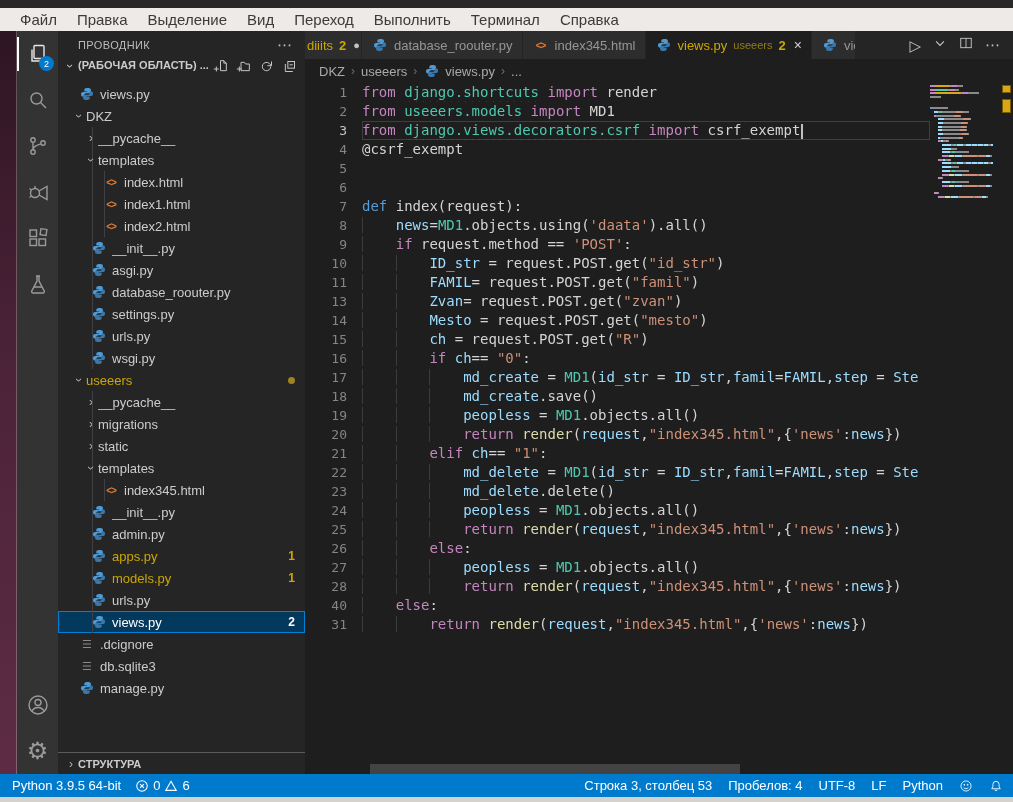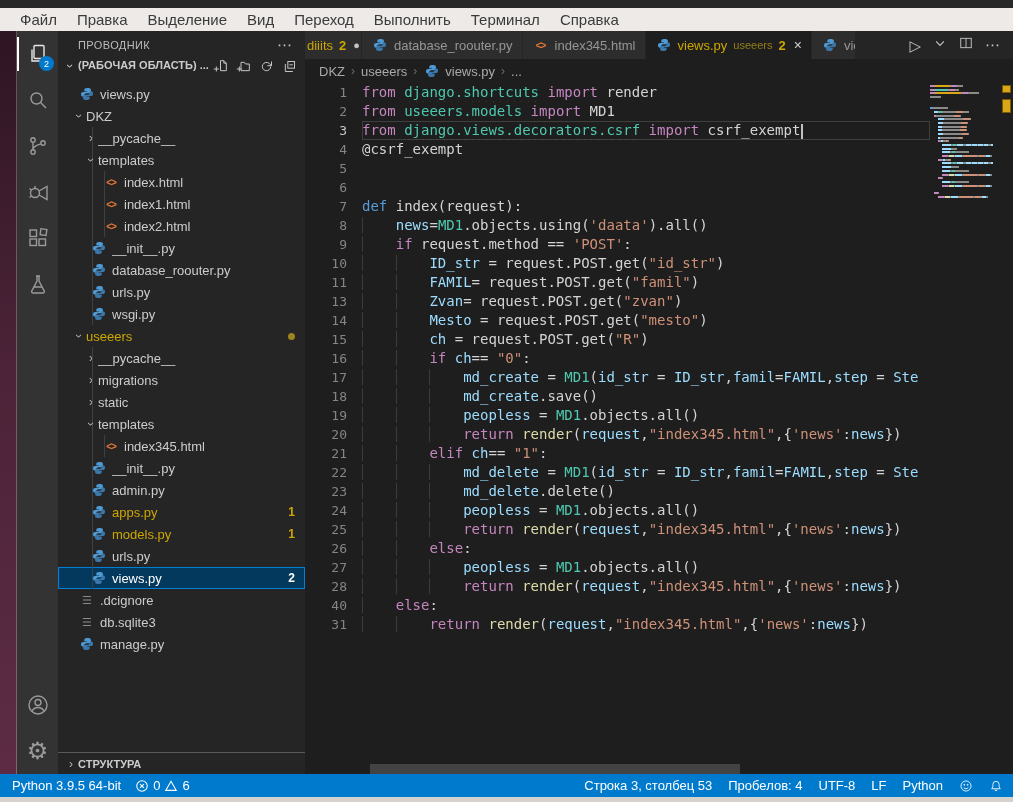--- a/index.html
+++ b/index.html
@@ -289,21 +289,43 @@
           </div>
           <div class="trow">
             <span class="guide" style="left:34px"></span>
             <span style="width:32px;flex:none"></span>
             <span class="t-icon">
               <svg viewBox="0 0 16 16">
                 <path fill="#4e9ad4" d="M7.9 1.2c-2 0-3 .9-3 2.2v1.7h3.2v.6H3.5c-1.3 0-2.4 1-2.4 2.7s1.1 2.7 2.4 2.7h1.4V9.5c0-1.3 1.1-2.4 2.4-2.4h3.2c1.1 0 2-.9 2-2V3.4c0-1.3-1.2-2.2-2.7-2.2z"></path>
                 <path fill="#3a77aa" d="M8.1 14.8c2 0 3-.9 3-2.2v-1.7H7.9v-.6h4.6c1.3 0 2.4-1 2.4-2.7S13.8 4.9 12.5 4.9h-1.4v1.6c0 1.3-1.1 2.4-2.4 2.4H5.5c-1.1 0-2 .9-2 2v1.7c0 1.3 1.2 2.2 2.7 2.2z"></path>
               </svg>
             </span>
+            <span class="t-label">asgi.py</span>
+          </div>
+          <div class="trow">
+            <span class="guide" style="left:34px"></span>
+            <span style="width:32px;flex:none"></span>
+            <span class="t-icon">
+              <svg viewBox="0 0 16 16">
+                <path fill="#4e9ad4" d="M7.9 1.2c-2 0-3 .9-3 2.2v1.7h3.2v.6H3.5c-1.3 0-2.4 1-2.4 2.7s1.1 2.7 2.4 2.7h1.4V9.5c0-1.3 1.1-2.4 2.4-2.4h3.2c1.1 0 2-.9 2-2V3.4c0-1.3-1.2-2.2-2.7-2.2z"></path>
+                <path fill="#3a77aa" d="M8.1 14.8c2 0 3-.9 3-2.2v-1.7H7.9v-.6h4.6c1.3 0 2.4-1 2.4-2.7S13.8 4.9 12.5 4.9h-1.4v1.6c0 1.3-1.1 2.4-2.4 2.4H5.5c-1.1 0-2 .9-2 2v1.7c0 1.3 1.2 2.2 2.7 2.2z"></path>
+              </svg>
+            </span>
             <span class="t-label">database_roouter.py</span>
+          </div>
+          <div class="trow">
+            <span class="guide" style="left:34px"></span>
+            <span style="width:32px;flex:none"></span>
+            <span class="t-icon">
+              <svg viewBox="0 0 16 16">
+                <path fill="#4e9ad4" d="M7.9 1.2c-2 0-3 .9-3 2.2v1.7h3.2v.6H3.5c-1.3 0-2.4 1-2.4 2.7s1.1 2.7 2.4 2.7h1.4V9.5c0-1.3 1.1-2.4 2.4-2.4h3.2c1.1 0 2-.9 2-2V3.4c0-1.3-1.2-2.2-2.7-2.2z"></path>
+                <path fill="#3a77aa" d="M8.1 14.8c2 0 3-.9 3-2.2v-1.7H7.9v-.6h4.6c1.3 0 2.4-1 2.4-2.7S13.8 4.9 12.5 4.9h-1.4v1.6c0 1.3-1.1 2.4-2.4 2.4H5.5c-1.1 0-2 .9-2 2v1.7c0 1.3 1.2 2.2 2.7 2.2z"></path>
+              </svg>
+            </span>
+            <span class="t-label">settings.py</span>
           </div>
           <div class="trow">
             <span class="guide" style="left:34px"></span>
             <span style="width:32px;flex:none"></span>
             <span class="t-icon">
               <svg viewBox="0 0 16 16">
                 <path fill="#4e9ad4" d="M7.9 1.2c-2 0-3 .9-3 2.2v1.7h3.2v.6H3.5c-1.3 0-2.4 1-2.4 2.7s1.1 2.7 2.4 2.7h1.4V9.5c0-1.3 1.1-2.4 2.4-2.4h3.2c1.1 0 2-.9 2-2V3.4c0-1.3-1.2-2.2-2.7-2.2z"></path>
                 <path fill="#3a77aa" d="M8.1 14.8c2 0 3-.9 3-2.2v-1.7H7.9v-.6h4.6c1.3 0 2.4-1 2.4-2.7S13.8 4.9 12.5 4.9h-1.4v1.6c0 1.3-1.1 2.4-2.4 2.4H5.5c-1.1 0-2 .9-2 2v1.7c0 1.3 1.2 2.2 2.7 2.2z"></path>
               </svg>
             </span>

